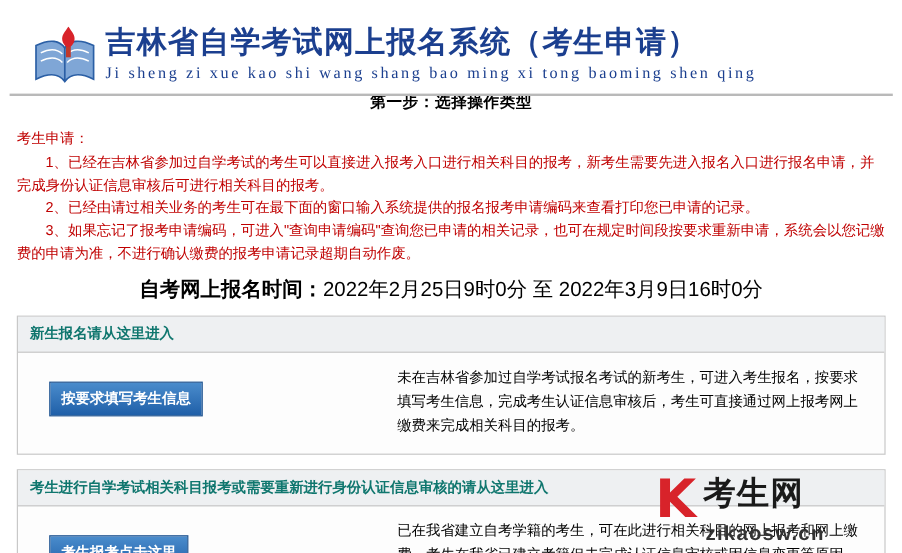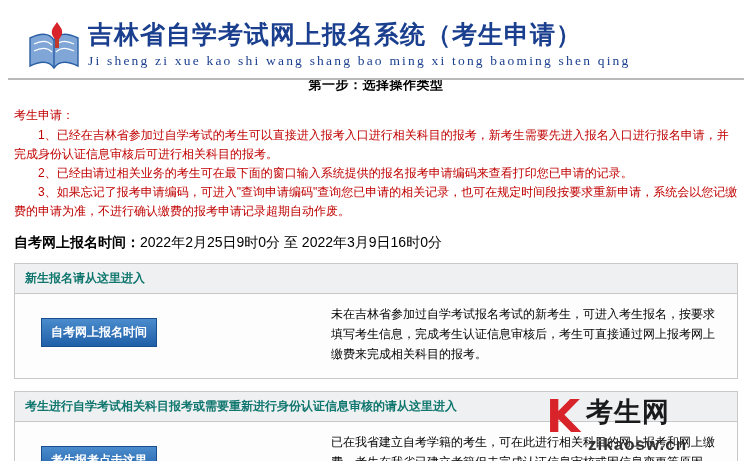--- a/index.html
+++ b/index.html
@@ -99,23 +99,24 @@
     margin-bottom: 1px;
   }
   .guide-item {
     text-indent: 2em;
     margin: 0;
   }
 
   
   .timeline {
     margin: 12px 14px 0 14px;
-    font-size: 14px;
+    font-size: 17px;
     color: #000000;
     line-height: 18px;
+    text-align: center;
   }
   .timeline b {
     font-weight: bold;
   }
 
   
   .panel {
     margin: 12px 14px 0 14px;
     border: 1px solid #c8c8c8;
     background: #fdfdfd;
@@ -245,21 +246,21 @@
   </div>
 
   <div class="timeline">
     <b>自考网上报名时间：</b><span>2022年2月25日9时0分 至 2022年3月9日16时0分</span>
   </div>
 
   <div class="panel">
     <div class="panel-head">新生报名请从这里进入</div>
     <div class="panel-body">
       <div class="panel-left">
-        <span class="blue-btn">自考网上报名时间</span>
+        <span class="blue-btn">按要求填写考生信息</span>
       </div>
       <div class="panel-right">未在吉林省参加过自学考试报名考试的新考生，可进入考生报名，按要求填写考生信息，完成考生认证信息审核后，考生可直接通过网上报考网上缴费来完成相关科目的报考。</div>
     </div>
   </div>
 
   <div class="panel">
     <div class="panel-head">考生进行自学考试相关科目报考或需要重新进行身份认证信息审核的请从这里进入</div>
     <div class="panel-body">
       <div class="panel-left">
         <span class="blue-btn">考生报考点击这里</span>

